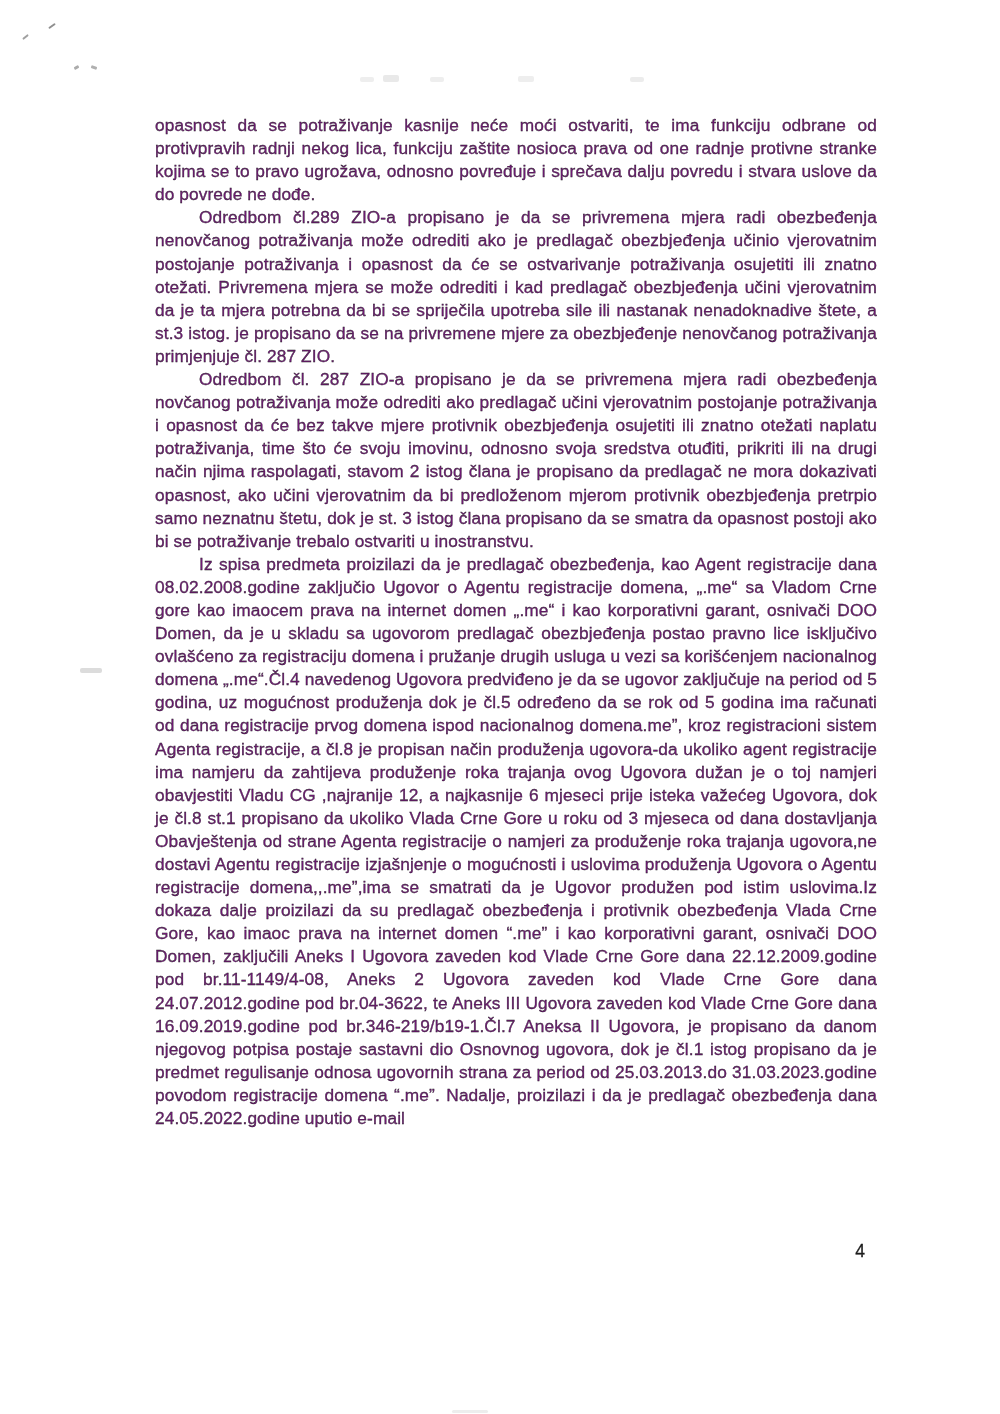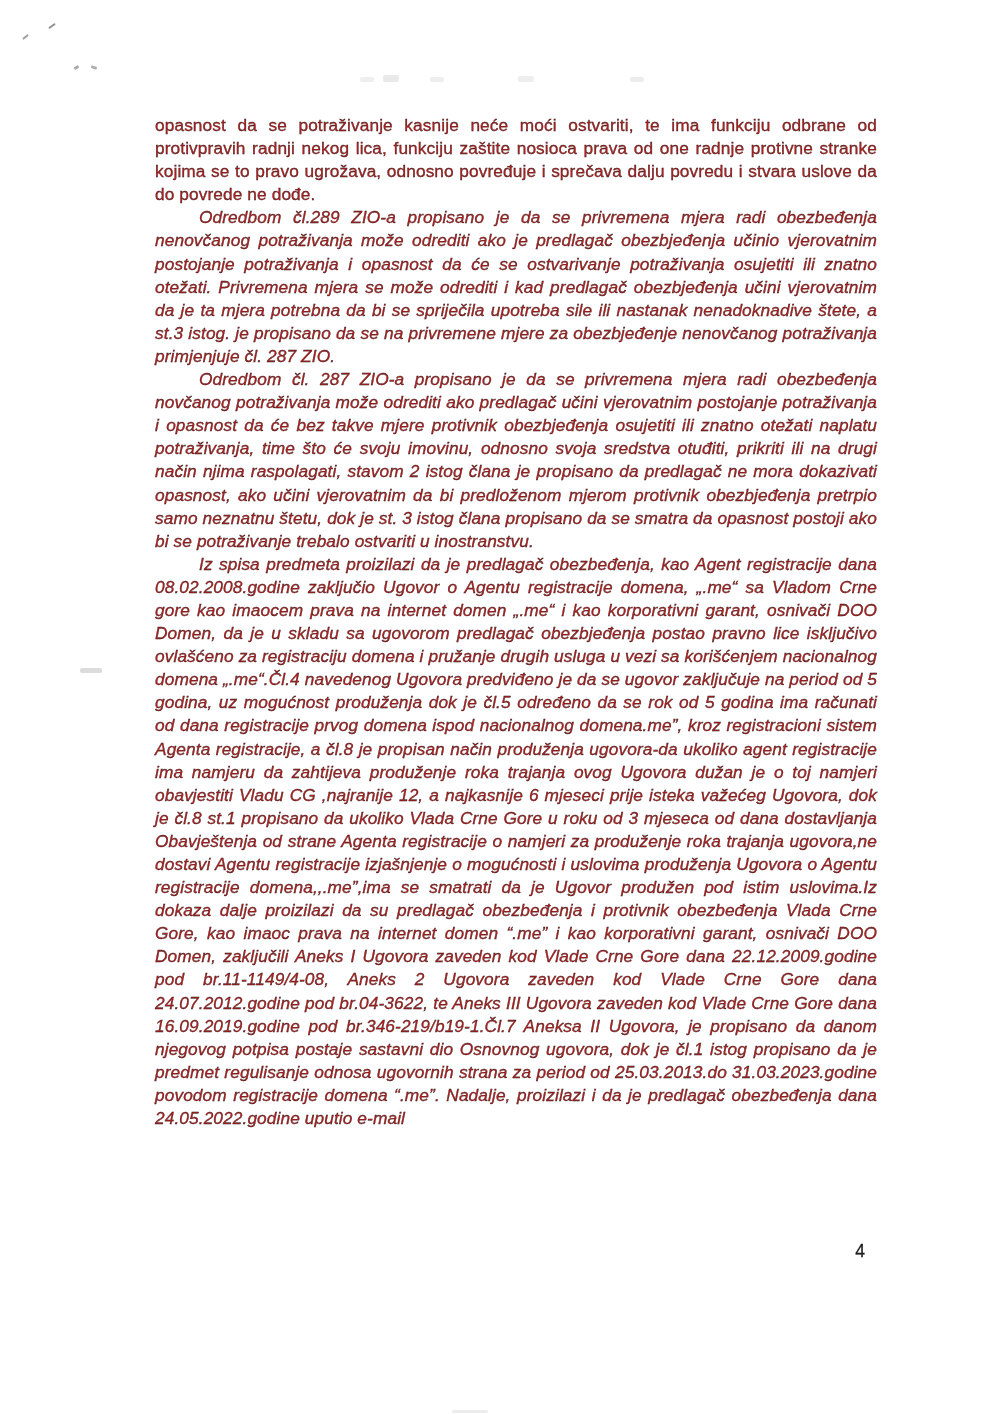--- a/index.html
+++ b/index.html
@@ -13,34 +13,33 @@
     height: 1414px;
     background: #ffffff;
     overflow: hidden;
     font-family: "Liberation Sans", "DejaVu Sans", sans-serif;
   }
   .doc-text {
     position: absolute;
     left: 155px;
     top: 114px;
     width: 722px;
-    color: #b91c1c;
+    color: #701a75;
     font-size: 17.3px;
     line-height: 23.1px;
     text-align: justify;
     letter-spacing: 0.1px;
     -webkit-text-stroke: 0.3px #1c1c1c;
   }
   .doc-text p {
     margin: 0;
     padding: 0;
   }
   .doc-text p.indent {
     text-indent: 44px;
-    font-style: italic;
   }
   .page-number {
     position: absolute;
     left: 845px;
     top: 1241px;
     width: 30px;
     text-align: center;
     font-size: 17.5px;
     color: #1c1c1c;
     -webkit-text-stroke: 0.3px #1c1c1c;

